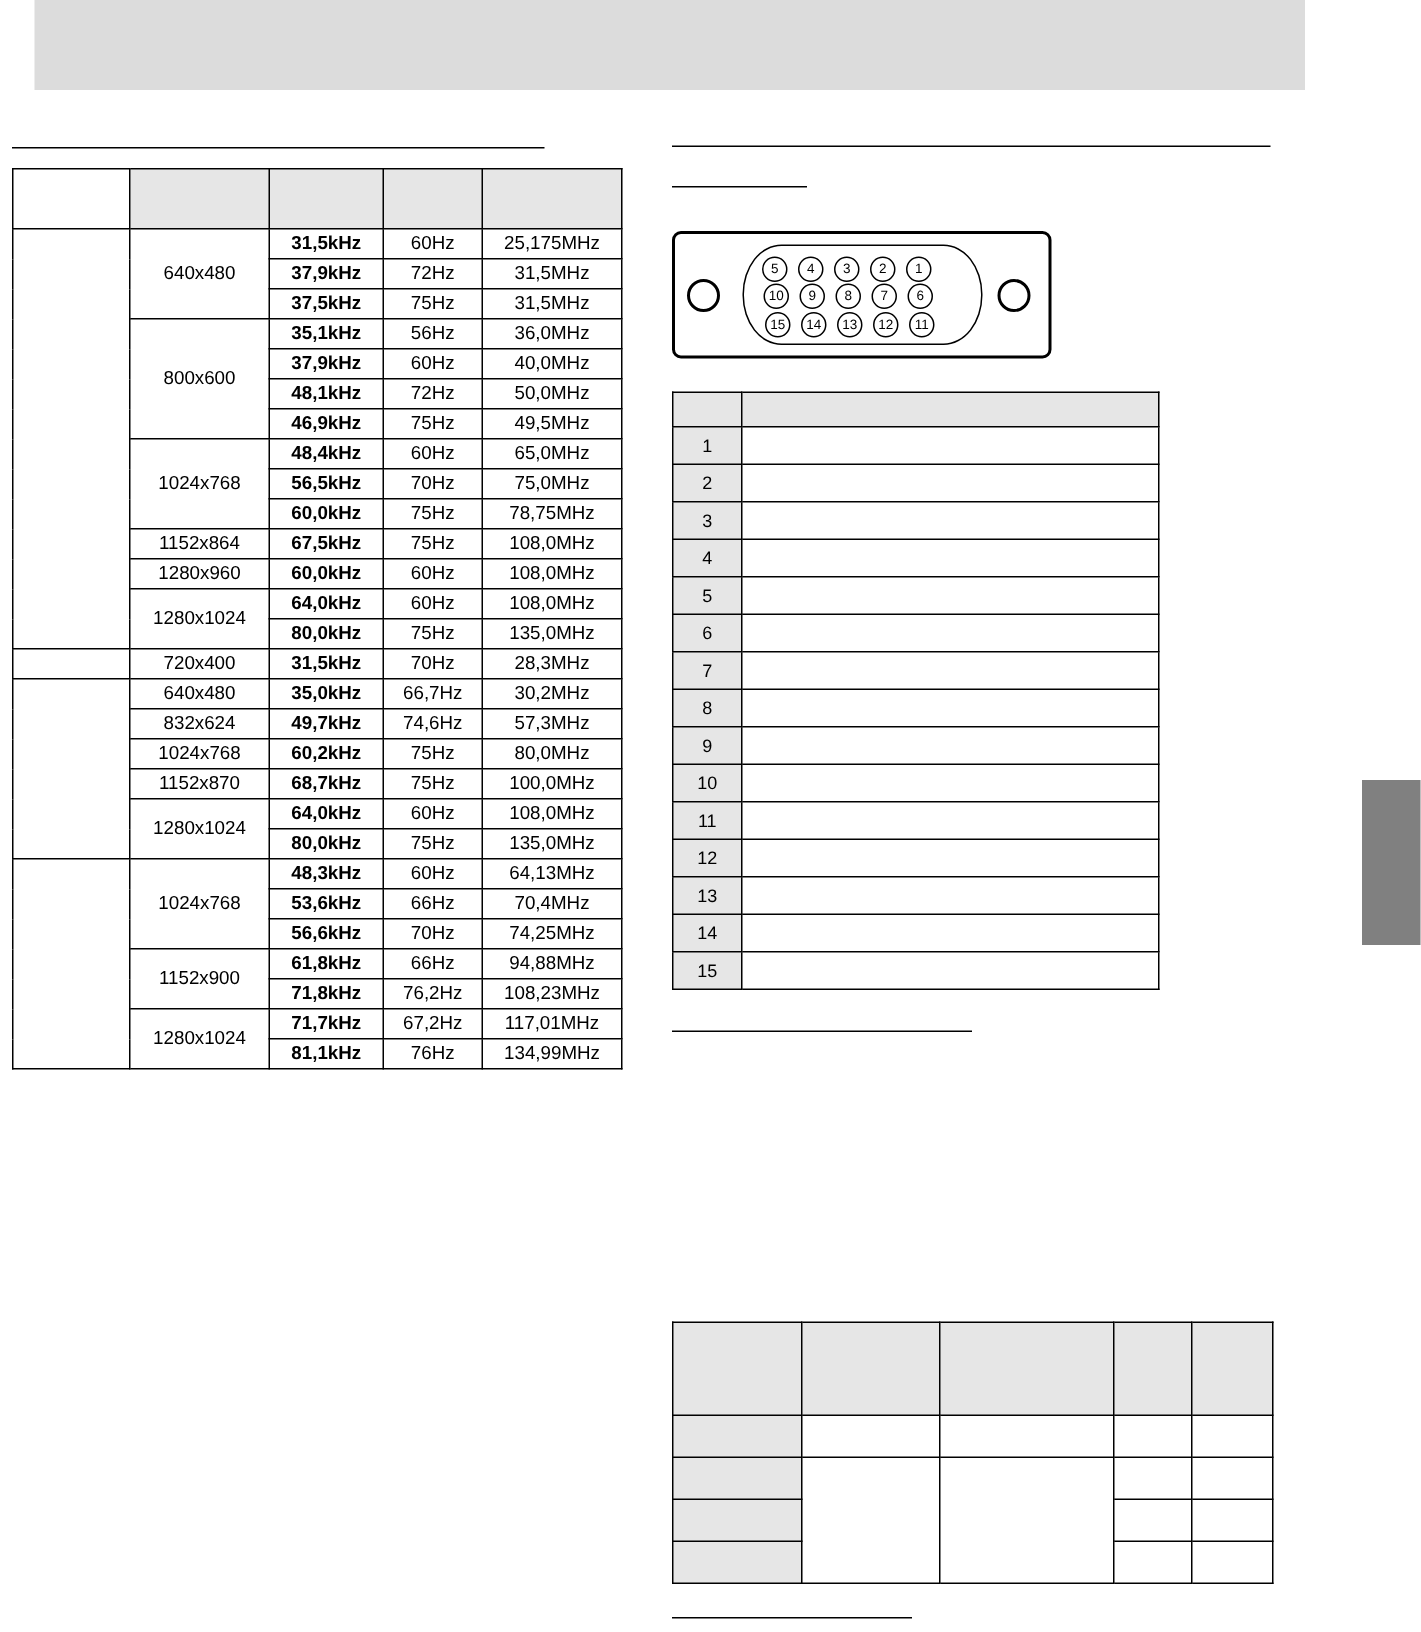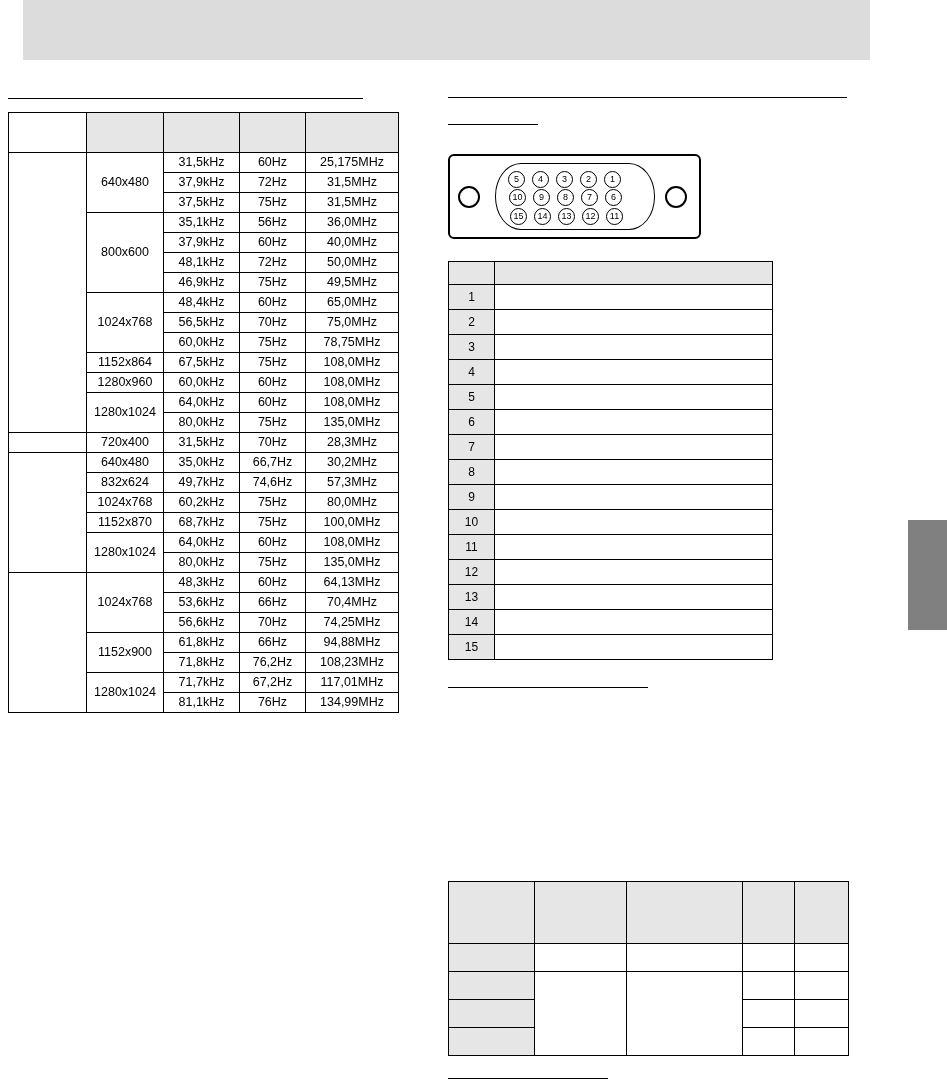--- a/index.html
+++ b/index.html
@@ -59,22 +59,22 @@
     text-align: center;
     font-weight: normal;
     background: #ffffff;
     box-sizing: border-box;
   }
   .timing-table thead td {
     background: #e6e6e6;
     height: 40px;
   }
   .timing-table td.c-std { width: 78px; background: #ffffff; }
-  .timing-table td.c-res { width: 77px; }
-  .timing-table td.c-fh  { width: 76px; }
+  .timing-table td.c-res { width: 93px; }
+  .timing-table td.c-fh  { width: 76px; font-weight: bold; }
   .timing-table td.c-fv  { width: 66px; text-align: center; }
   .timing-table td.c-dot { width: 93px; text-align: center; }
 
   
   .connector-box {
     position: absolute;
     left: 448px;
     top: 154px;
     width: 253px;
     height: 85px;

